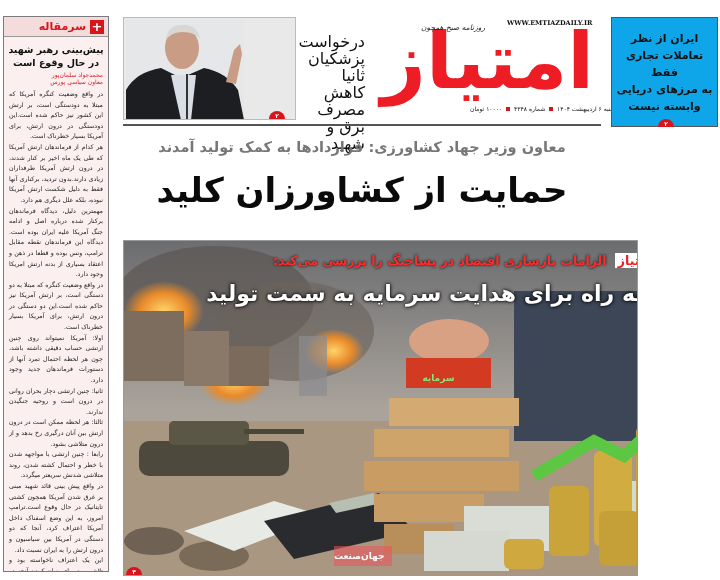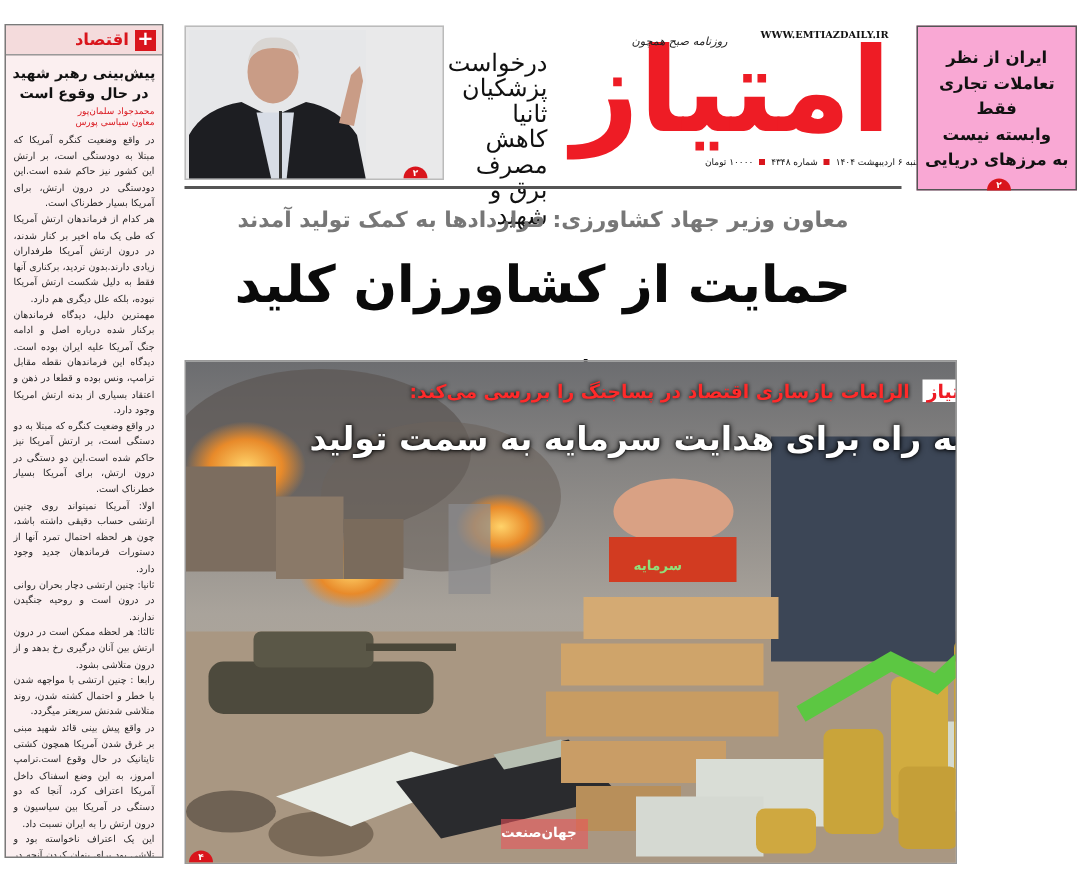--- a/index.html
+++ b/index.html
@@ -50,21 +50,21 @@
       position: absolute; left: 470px; top: 105px; font-size: 6px; color: #111; white-space: nowrap;
     }
     .mast-date .sq { display: inline-block; width: 4px; height: 4px; background: #d9151c; margin: 0 2px; }
     .mast-rule {
       position: absolute; left: 123px; top: 124px; width: 478px; height: 2px; background: #555;
     }
 
     
     .right-box {
       position: absolute; left: 611px; top: 17px; width: 107px; height: 110px;
-      border: 1px solid #555; background: #f9a8d4;
+      border: 1px solid #555; background: #0ea5e9;
       display: flex; flex-direction: column; align-items: center; justify-content: center;
     }
     .right-box .txt {
       font-weight: bold; font-size: 11px; line-height: 17px; text-align: center; color: #111;
     }
     .page-badge {
       width: 16px; height: 8px; border-radius: 8px 8px 0 0; background: #d9151c;
       color: #fff; font-size: 6px; font-weight: bold; text-align: center; line-height: 9px;
       position: absolute;
     }
@@ -126,21 +126,21 @@
       position: absolute; left: 282px; top: 127px; width: 65px; height: 20px;
       color: #8fe07a; font-size: 9px; font-weight: bold; text-align: center; line-height: 20px;
     }
   </style>
 </head>
 <body>
 
 <div class="editorial">
   <div class="editorial-head">
     <span class="plus">+</span>
-    <span class="label">اقتصاد</span>
+    <span class="label">سرمقاله</span>
   </div>
   <div class="ed-title">
     <div>پیش‌بینی رهبر شهید</div>
     <div>در حال وقوع است</div>
   </div>
   <div class="ed-author">
     <div>محمدجواد سلمان‌پور</div>
     <div>معاون سیاسی پورس</div>
   </div>
   <div class="ed-body">
@@ -187,22 +187,22 @@
   <span>شماره ۴۳۴۸</span>
   <span class="sq"></span>
   <span>۱۰۰۰۰ تومان</span>
 </div>
 <div class="mast-rule"></div>
 
 <div class="right-box">
   <div class="txt">
     <div>ایران از نظر</div>
     <div>تعاملات تجاری فقط</div>
+    <div>به مرزهای دریایی</div>
     <div>وابسته نیست</div>
-    <div>به مرزهای دریایی</div>
   </div>
   <span class="page-badge">۲</span>
 </div>
 
 <div class="kicker">معاون وزیر جهاد کشاورزی: قراردادها به کمک تولید آمدند</div>
 <div class="headline">حمایت از کشاورزان کلید خورد</div>
 
 <div class="main-image">
   <svg width="597" height="336" viewBox="0 0 597 336">
     <defs>

